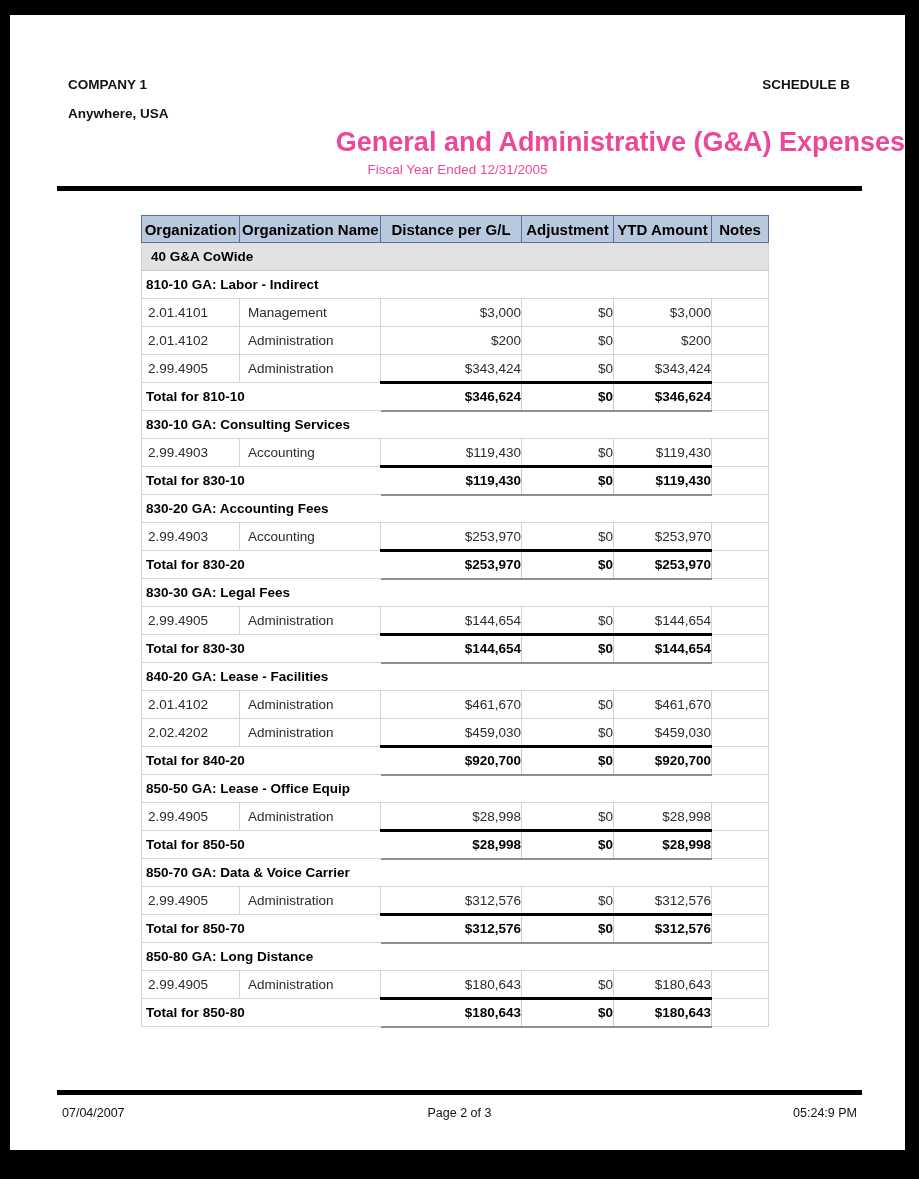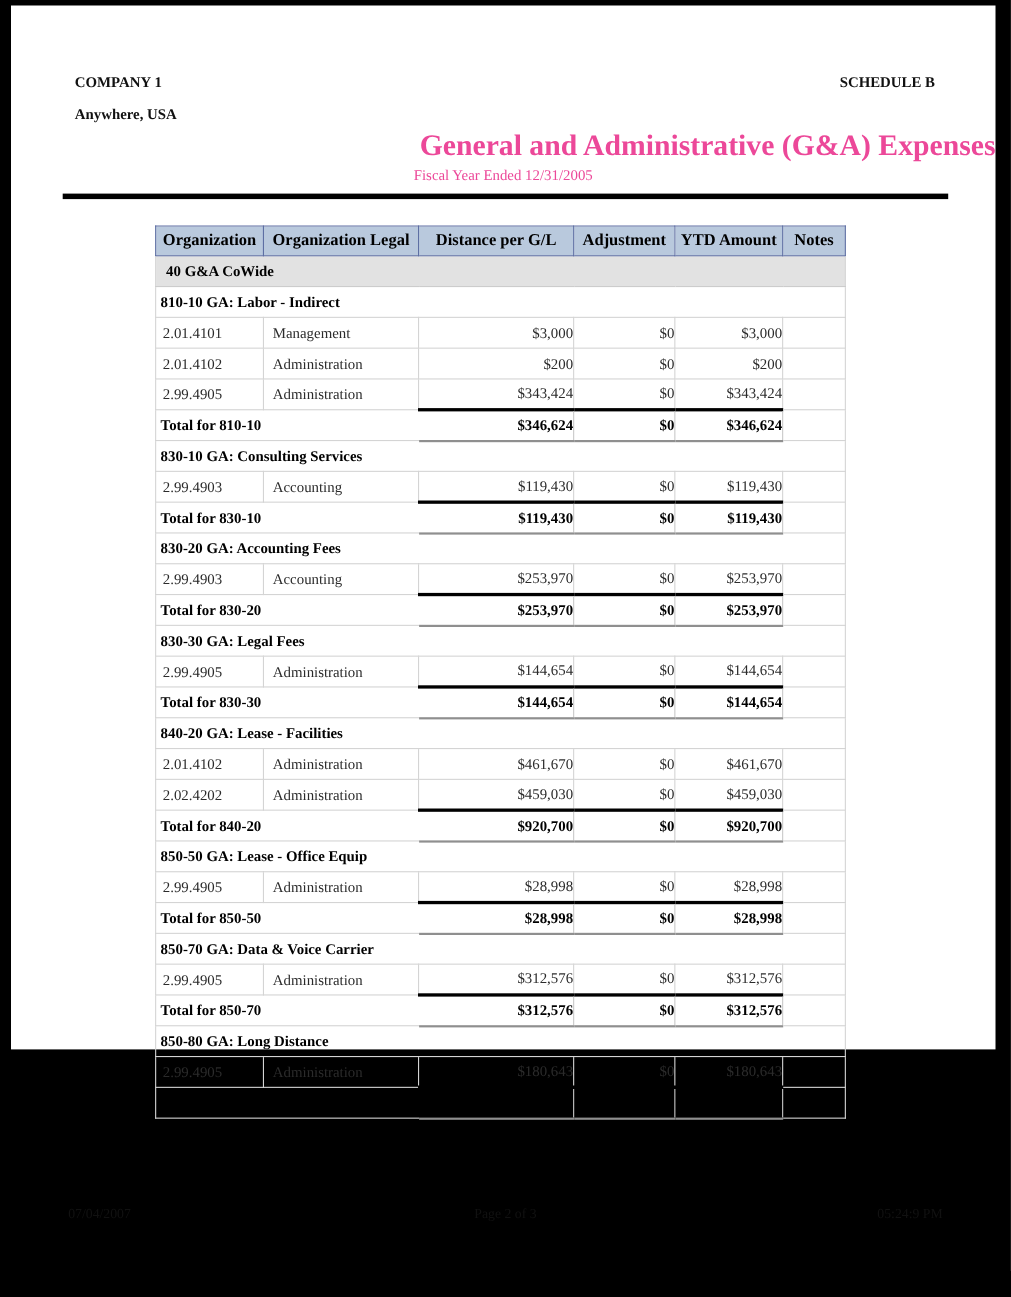--- a/index.html
+++ b/index.html
@@ -1,23 +1,22 @@
 <!DOCTYPE html>
 <html><head>
 <meta charset="utf-8">
 <style>
   html,body { margin:0; padding:0; }
   body {
     width:919px; height:1179px; background:#000000; position:relative;
     font-family:"Liberation Sans", sans-serif; overflow:hidden;
   }
   .page {
-    position:absolute; left:10px; top:5px; width:895px; height:949px;
+    position:absolute; left:10px; top:15px; width:895px; height:1135px;
     background:#ffffff;
-    font-family:Liberation Serif, serif;
   }
   
   .letterhead-row {
     position:absolute; top:62px; left:58px; right:55px;
     display:flex; justify-content:space-between;
     font-size:13.5px; font-weight:bold; color:#111;
   }
   .location { position:absolute; top:91px; left:58px; font-size:13.5px; font-weight:bold; color:#111; }
   .report-title {
     position:absolute; top:112px; left:0; width:100%;
@@ -97,21 +96,21 @@
         <col style="width:98px">
           <col style="width:141px">
           <col style="width:141px">
         <col style="width:92px">
           <col style="width:98px">
           <col style="width:57px">
       </colgroup>
       <thead>
         <tr>
           <th>Organization</th>
-          <th>Organization Legal</th>
+          <th>Organization Name</th>
           <th>Distance per G/L</th>
           <th>Adjustment</th>
           <th>YTD Amount</th>
           <th>Notes</th>
         </tr>
       </thead>
       <tbody id="expense-table-body">
           <tr class="group-row">
             <td colspan="6">40 G&amp;A CoWide</td>
           </tr>

